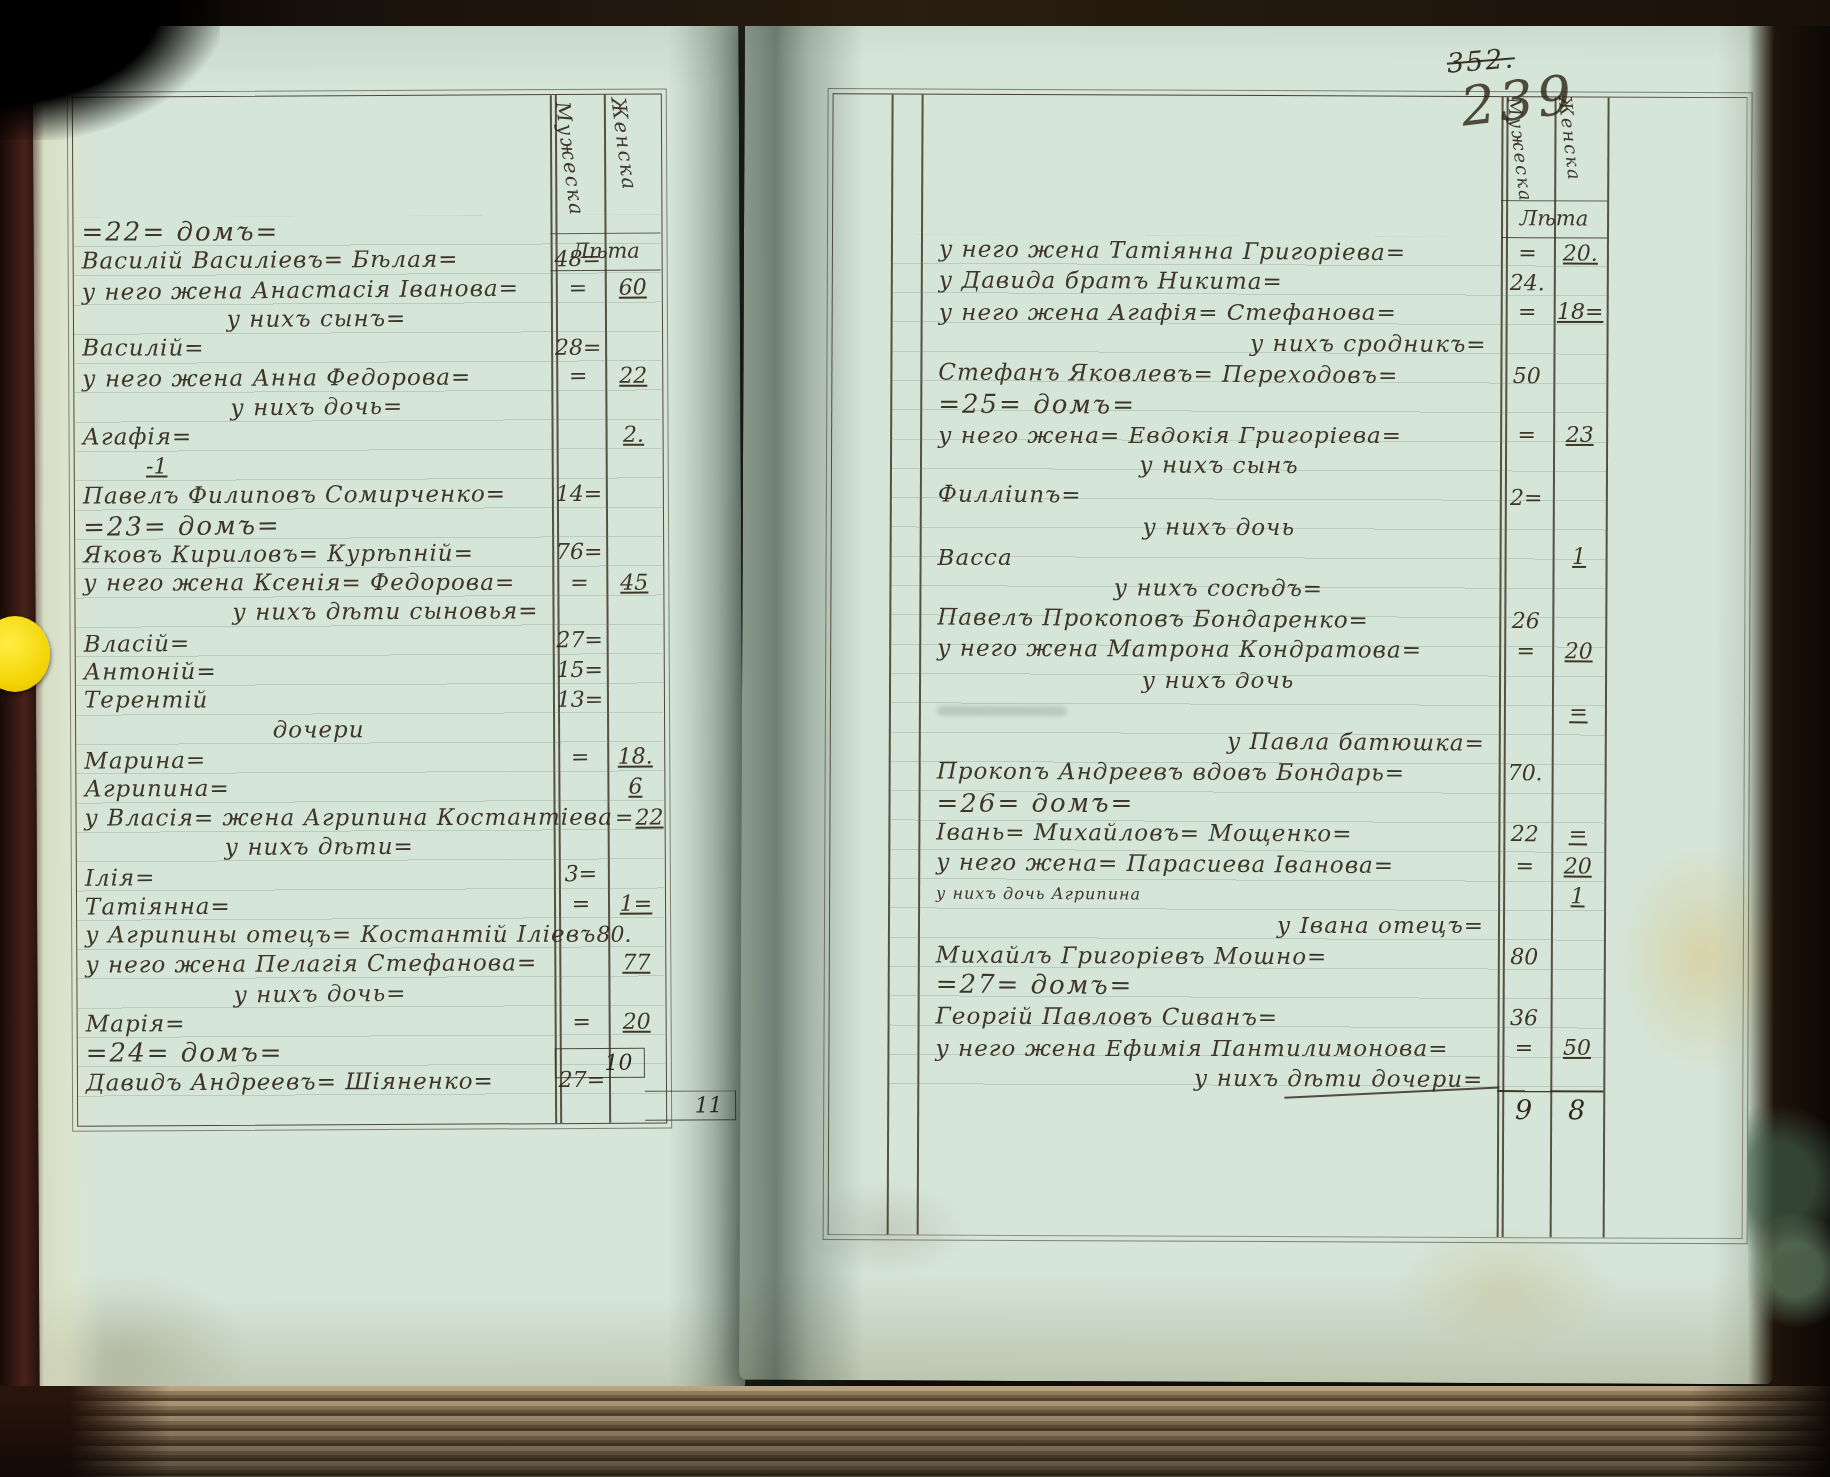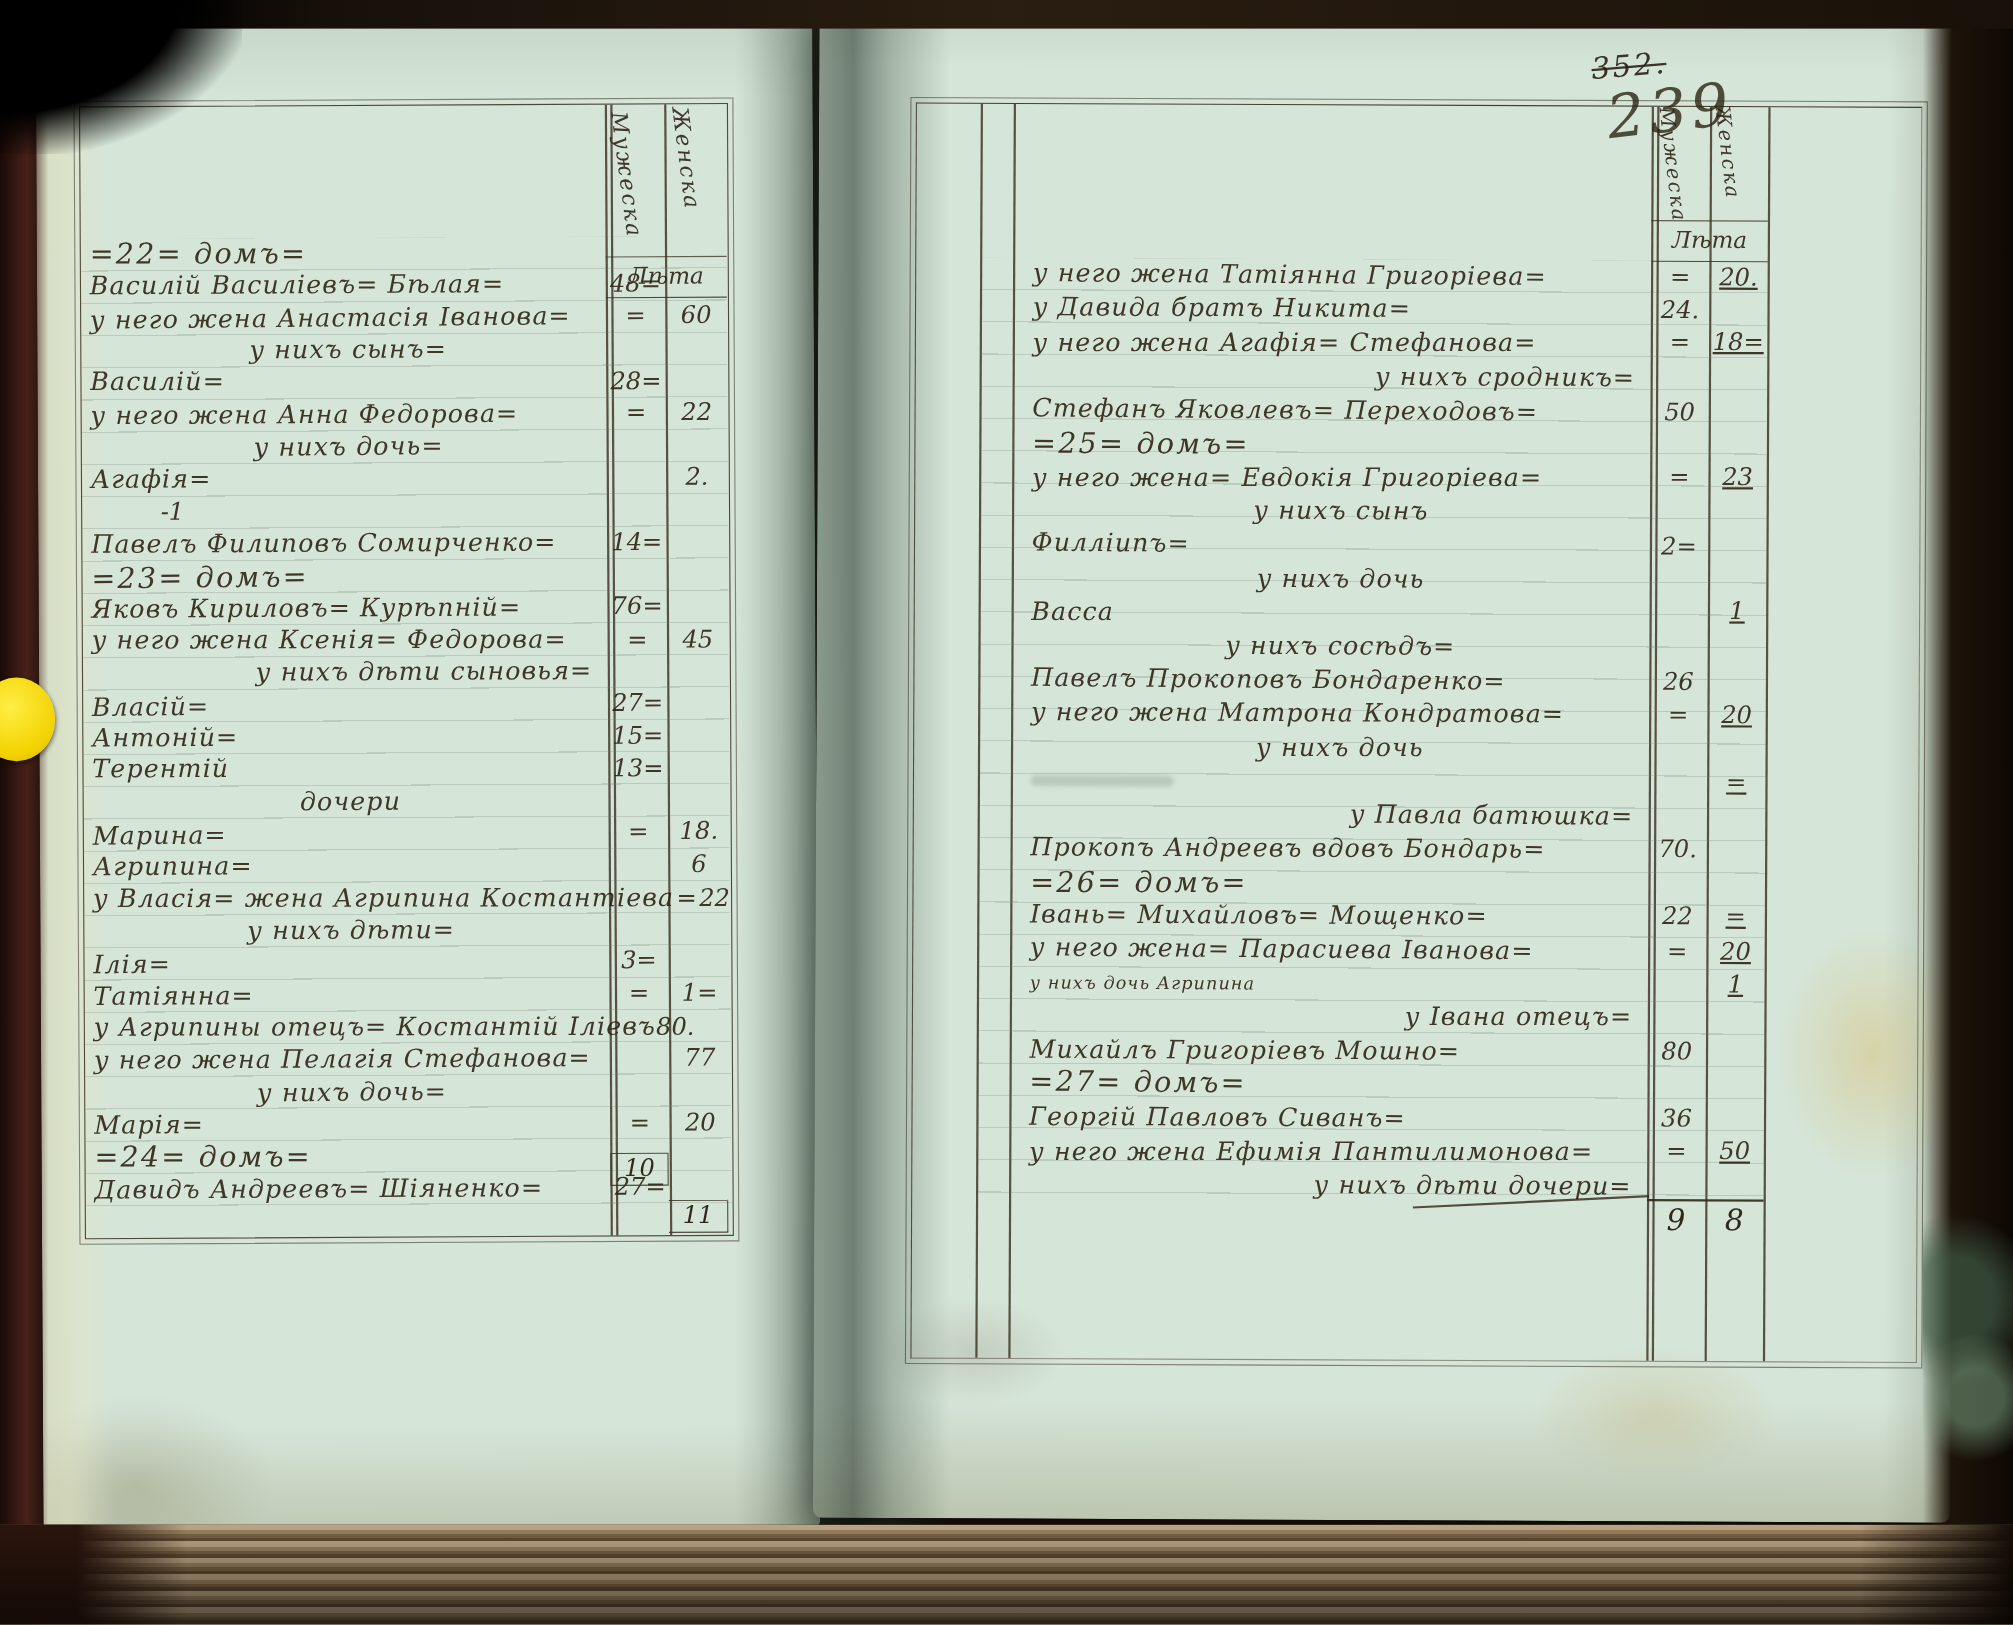--- a/index.html
+++ b/index.html
@@ -68,28 +68,28 @@
   .rt{flex:1;font-size:23px;letter-spacing:1px;white-space:nowrap;line-height:1;}
   .rt.center{text-align:center;}
   .rt.right{text-align:right;padding-right:14px;}
   .row.house .rt{font-size:26px;letter-spacing:2px;}
   .row.small .rt{font-size:16px;}
   .row.faded .rt{filter:blur(2px);opacity:.38;}
   .row.faded .rt::before{content:"";display:inline-block;width:130px;height:10px;margin-right:8px;
     border-radius:5px;background:rgba(80,95,80,.55);vertical-align:middle;}
   .rm,.rf{text-align:center;font-size:22px;line-height:1;}
   .page-left .rt{padding-left:8px;}
-  .page-left .rm{width:54px;}  .page-left .rf{width:56px;}
+  .page-left .rm{width:54px;}  .page-left .rf{width:56px;text-decoration:underline;}
   .page-right .rt{padding-left:46px;}
   .page-right .rm{width:53px;} .page-right .rf{width:53px;text-decoration:underline;}
 
   
   .totals{position:absolute;display:flex;color:rgba(40,30,16,.95);font-style:italic;}
   .totals-left{left:477px;bottom:2px;}
-  .totals-left .tcell{height:28px;line-height:28px;text-align:center;font-size:22px;border:1.6px solid rgba(58,48,32,.85);}
+  .totals-left .tcell{height:28px;line-height:28px;text-align:center;font-size:22px;border:1.6px solid rgba(58,48,32,.85);padding-left:37px;}
   .totals-left .tm{width:51px;} .totals-left .tf{width:53px;border-left:none;margin-top:43px;}
   .totals-right{left:668px;top:993px;}
   .totals-right .tcell{width:53px;height:34px;line-height:36px;text-align:center;font-size:27px;
     border-top:2px solid rgba(48,38,22,.9);}
   .tot-stroke{position:absolute;left:455px;top:995px;width:215px;height:2px;background:rgba(48,38,22,.8);
     transform:rotate(-3deg);}
 
   
   .pgnum-old{position:absolute;left:702px;top:36px;font-size:27px;font-style:italic;color:rgba(40,32,18,.9);
     text-decoration:line-through;transform:rotate(-5deg);letter-spacing:2px;}

